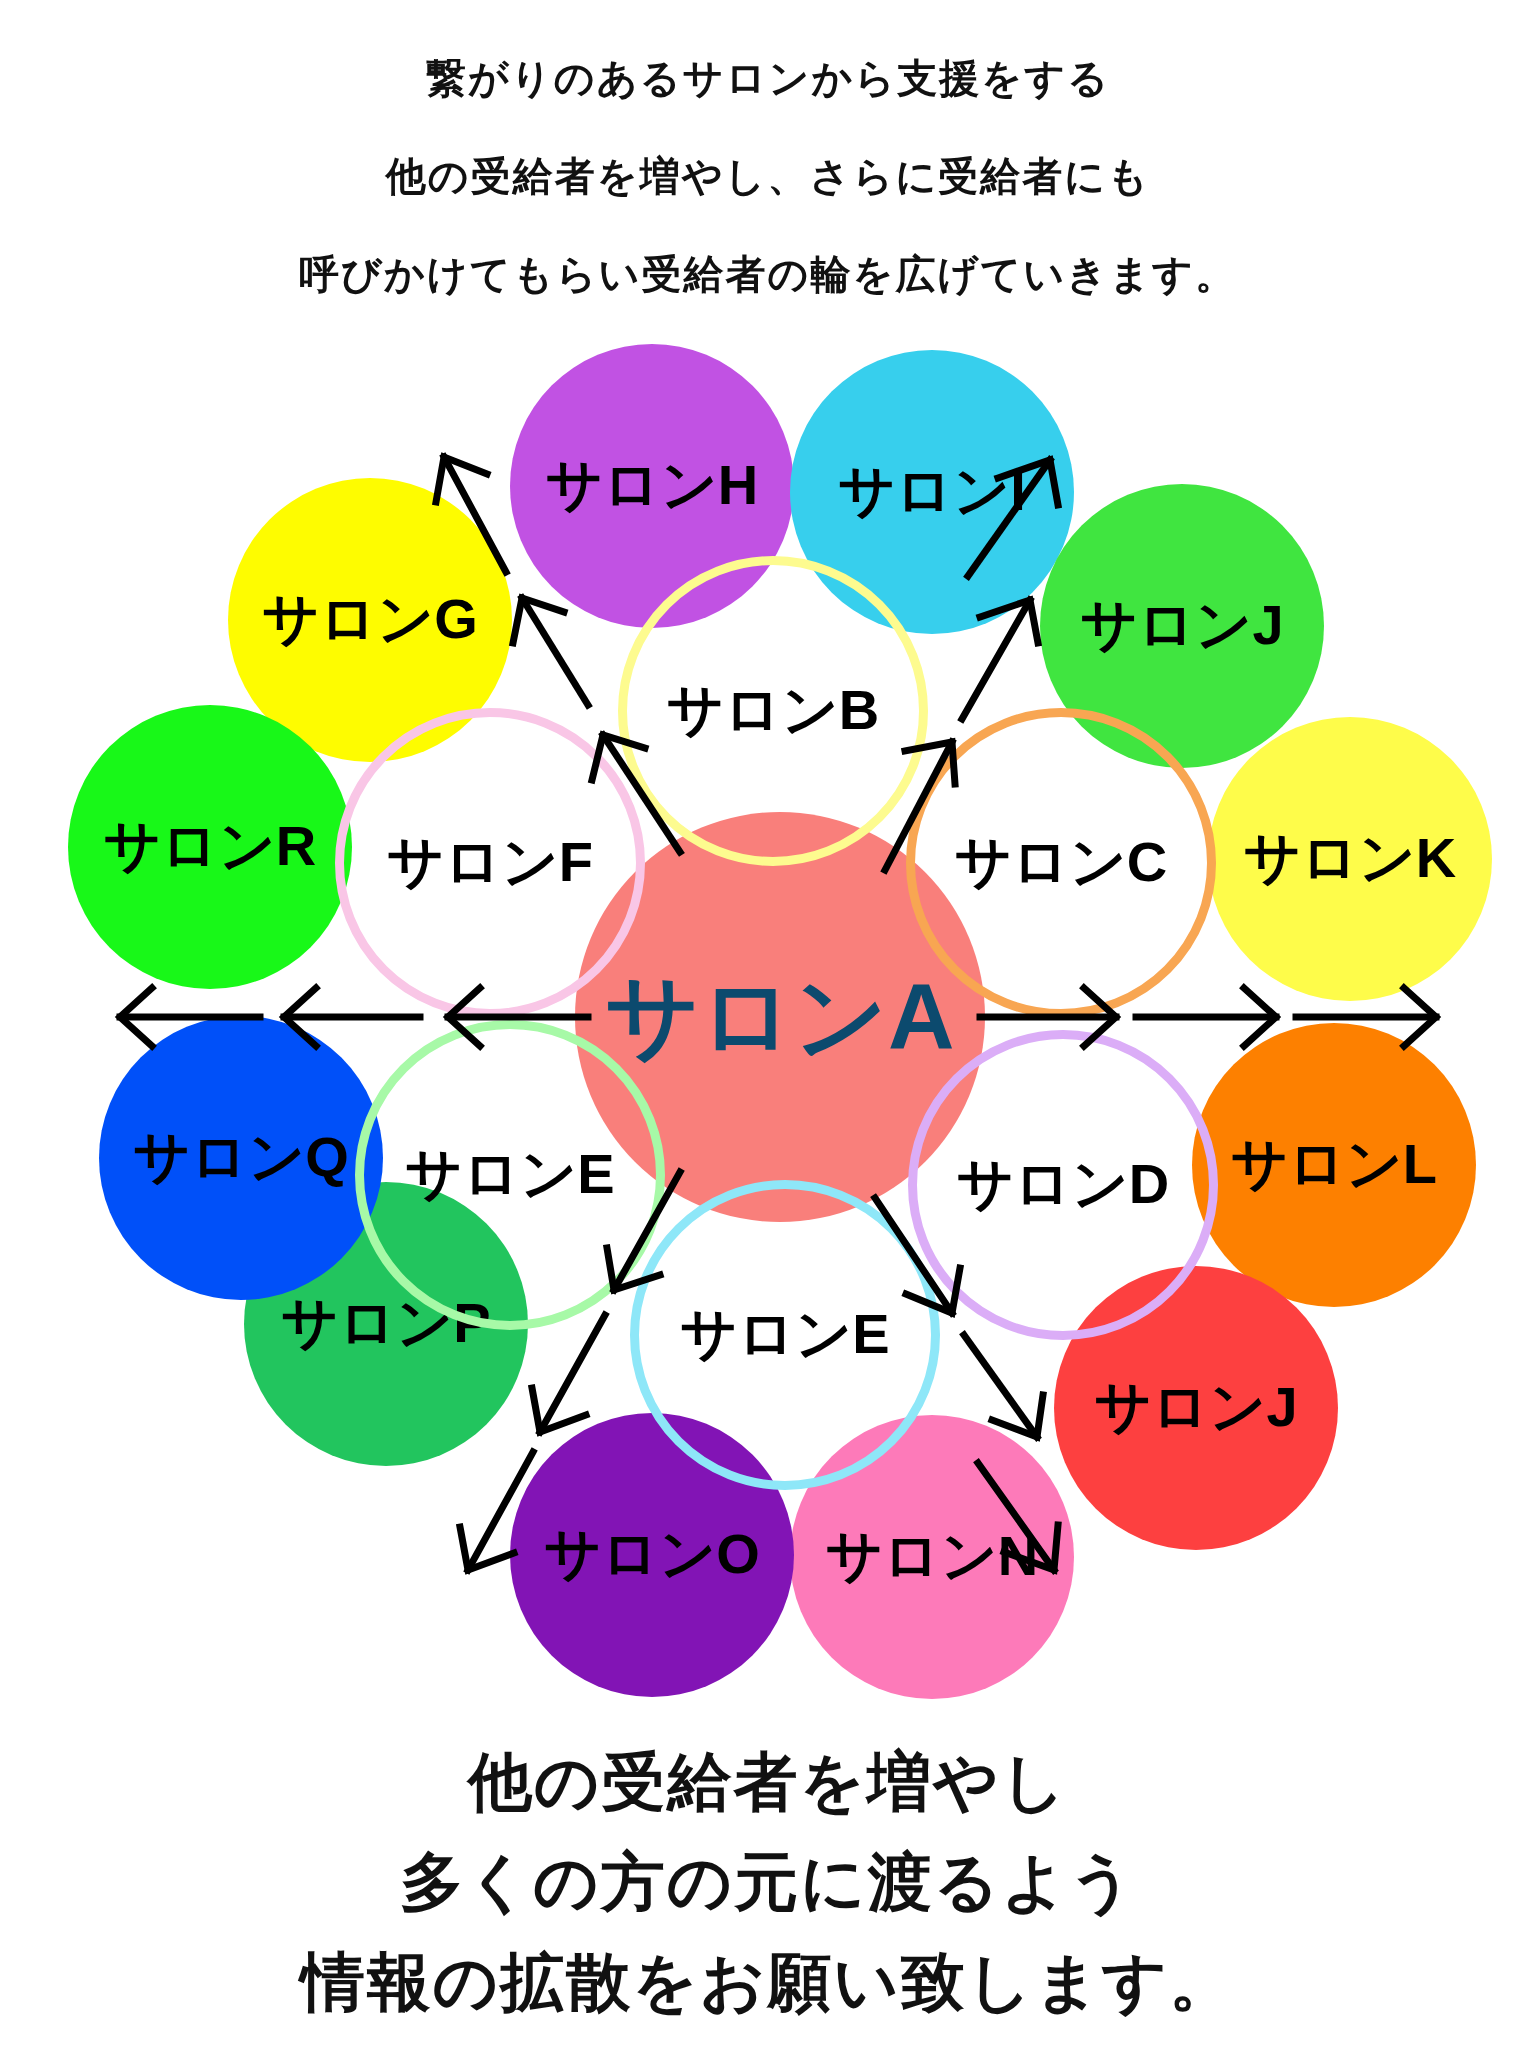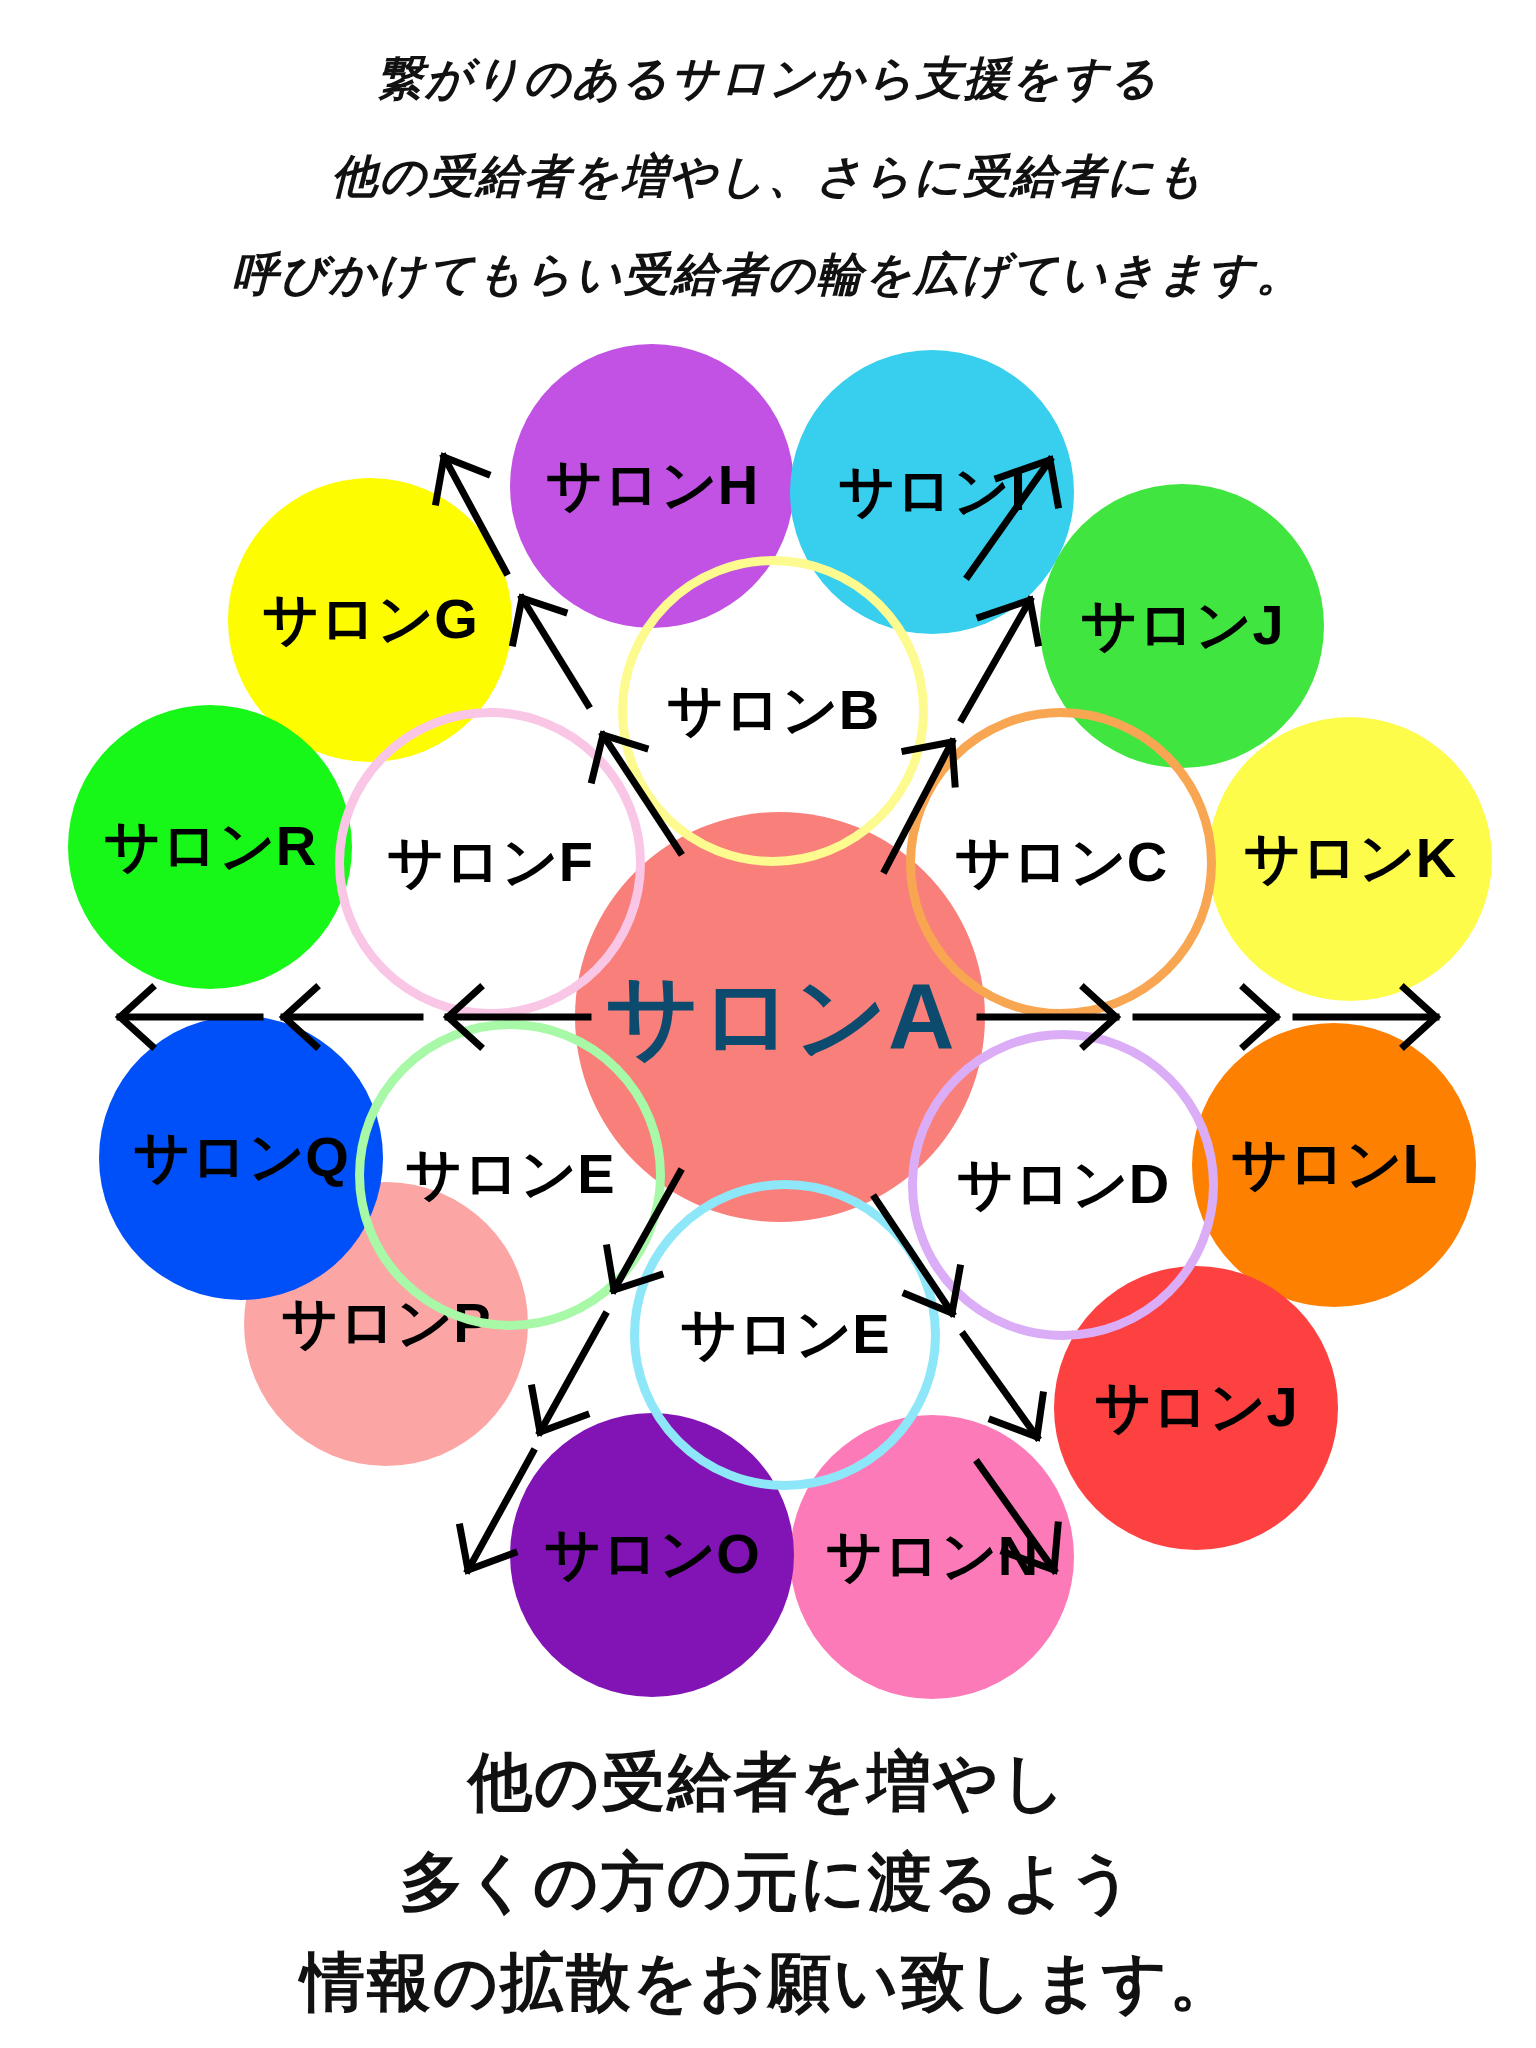--- a/index.html
+++ b/index.html
@@ -1,20 +1,20 @@
 <!DOCTYPE html>
 <html><head>
 <meta charset="utf-8">
 <style>
   html, body { margin: 0; padding: 0; background: #ffffff; }
   body { width: 1536px; height: 2048px; position: relative; overflow: hidden;
          font-family: "DejaVu Sans", "Liberation Sans", sans-serif; }
   .headline { position: absolute; left: 0; width: 1536px; text-align: center;
               color: #111; font-weight: bold; letter-spacing: 2px; }
-  .top-line { font-size: 46px; line-height: 80px; font-style: italic; }
+  .top-line { font-size: 40px; line-height: 80px; }
   .bot-line { font-size: 64px; line-height: 92px; }
   #diagram { position: absolute; left: 0; top: 0; width: 1536px; height: 2048px; }
   .circle { position: absolute; border-radius: 50%; display: flex; align-items: center;
             justify-content: center; box-sizing: border-box; }
   .circle .lbl { font-weight: bold; color: #000; font-size: 56px; white-space: nowrap;
                  font-family: "Liberation Sans", "DejaVu Sans", sans-serif; }
   .ring { background: transparent; border-style: solid; border-width: 9px; }
   .center .lbl { color: #0c4a6e; font-size: 92px; }
   svg.arrows { position: absolute; left: 0; top: 0; }
 </style>
@@ -47,21 +47,21 @@
   </div>
   <div class="circle" style="left:1054px; top:1266px; width:284px; height:284px; background:#fd4040;">
     <span class="lbl">サロンJ</span>
   </div>
   <div class="circle" style="left:790px; top:1415px; width:284px; height:284px; background:#fd7ab9;">
     <span class="lbl">サロンN</span>
   </div>
   <div class="circle" style="left:510px; top:1413px; width:284px; height:284px; background:#8214b5;">
     <span class="lbl">サロンO</span>
   </div>
-  <div class="circle" style="left:244px; top:1182px; width:284px; height:284px; background:#fca5a5;">
+  <div class="circle" style="left:244px; top:1182px; width:284px; height:284px; background:#22c55e;">
     <span class="lbl">サロンP</span>
   </div>
   <div class="circle" style="left:99px; top:1016px; width:284px; height:284px; background:#0050f9;">
     <span class="lbl">サロンQ</span>
   </div>
   <div class="circle" style="left:68px; top:705px; width:284px; height:284px; background:#18f818;">
     <span class="lbl">サロンR</span>
   </div>
 
   <div class="circle center" style="left:575px; top:812px; width:410px; height:410px; background:#f97f7b;">

